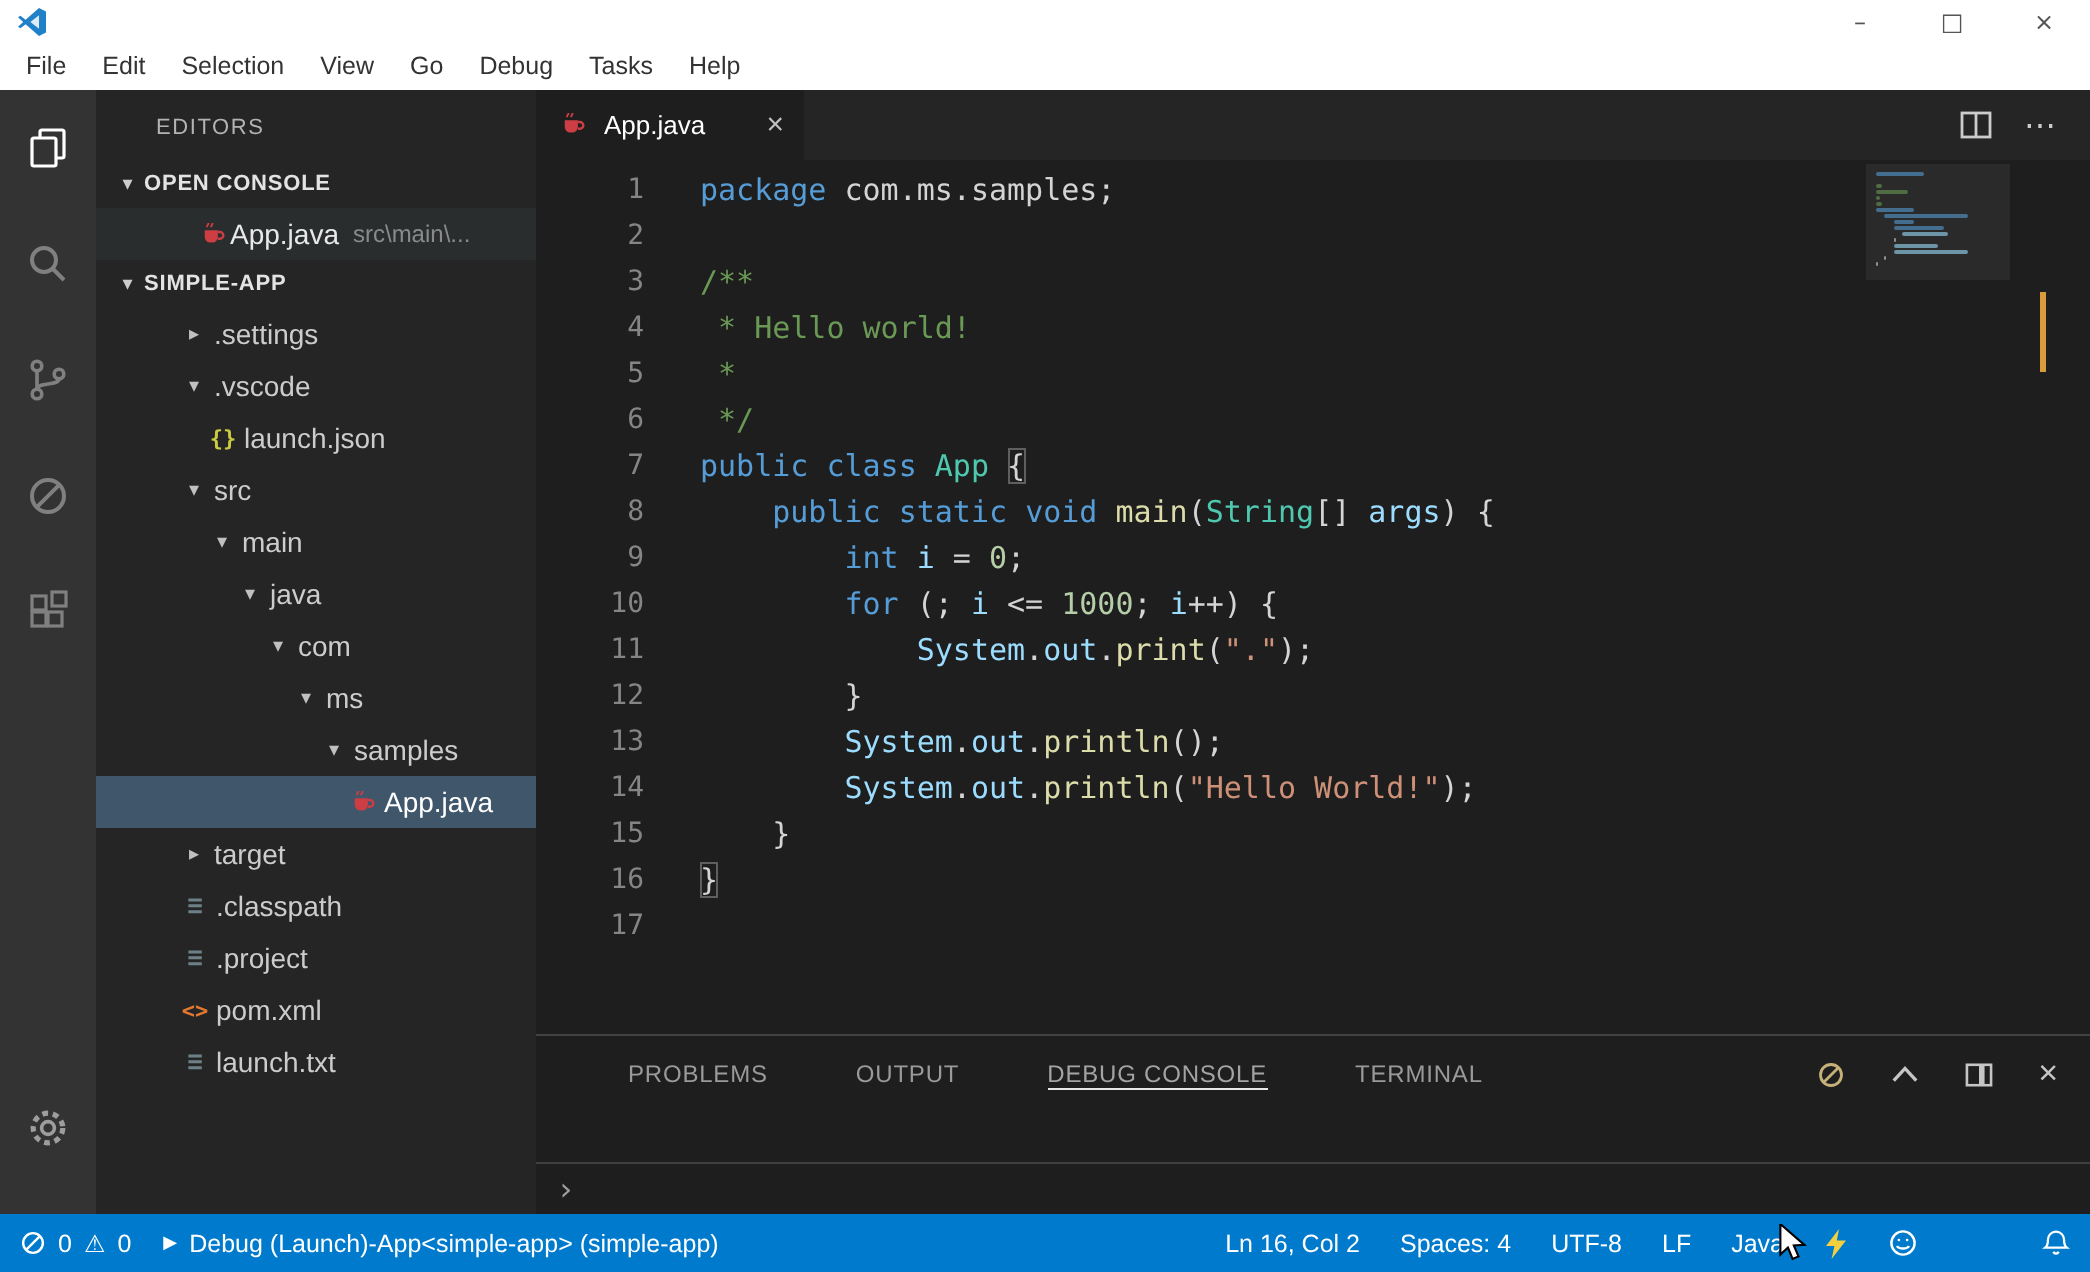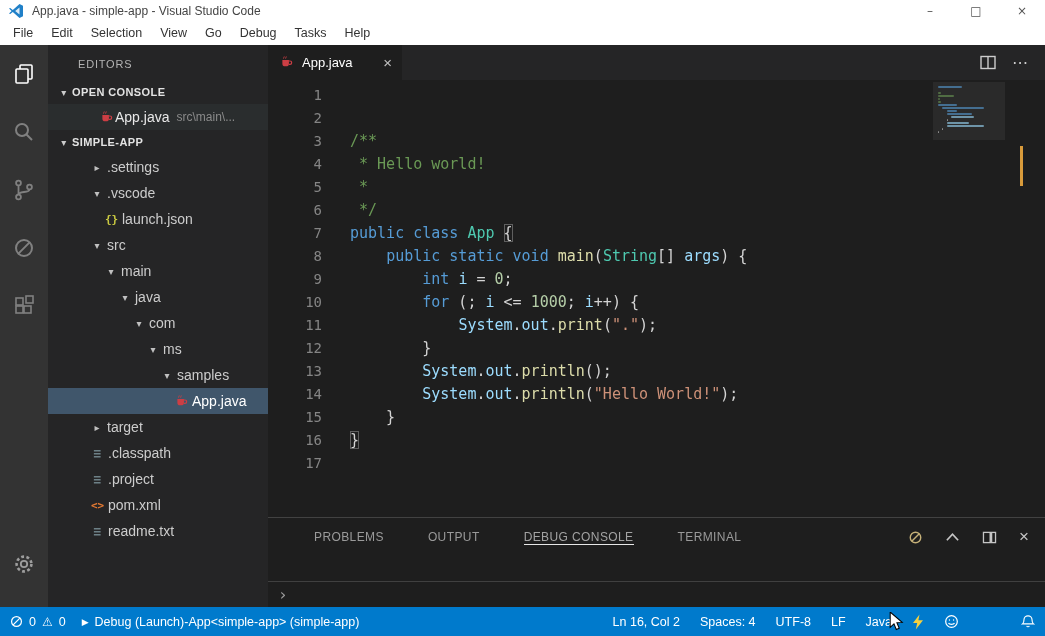--- a/index.html
+++ b/index.html
@@ -96,21 +96,20 @@
 </head>
 <body>
 
 <div class="window">
 
   <div class="titlebar">
     <svg class="vscode-logo" viewBox="0 0 16 16">
       <polygon points="11.5,1 4.8,6.9 2.2,4.9 1,5.6 3.6,8 1,10.4 2.2,11.1 4.8,9.1 11.5,15 15,13.3 15,2.7" fill="#2080c8"></polygon>
       <polygon points="11.5,4.6 11.5,11.4 7.2,8" fill="#ffffff" opacity="0.85"></polygon>
     </svg>
-    <span class="title-text">App.java - simple-app - Visual Studio Code</span>
     <div class="win-controls">
       <span class="win-btn">–</span>
       <span class="win-btn">□</span>
       <span class="win-btn">×</span>
     </div>
   </div>
 
   <div class="menubar">
       <span class="menu-item">File</span>
       <span class="menu-item">Edit</span>
@@ -260,21 +259,21 @@
           <div class="trow" style="padding-left: 41px;">
             <span class="ficon">
               <span class="gicon" style="color:#e37933">&lt;&gt;</span>
             </span>
             <span class="tlabel">pom.xml</span>
           </div>
           <div class="trow" style="padding-left: 41px;">
             <span class="ficon">
               <span class="gicon" style="color:#6d8086;font-size:13px">≡</span>
             </span>
-            <span class="tlabel">readme.txt</span>
+            <span class="tlabel">launch.txt</span>
           </div>
         </div>
     </div>
 
     <div class="editor-group">
 
       <div class="tabbar">
         <div class="tab">
           <span class="ficon">
               <svg width="15" height="15" viewBox="0 0 16 16">
@@ -294,20 +293,21 @@
             </svg>
           </span>
           <span class="more-icon">⋯</span>
         </div>
       </div>
 
       <div class="editor">
         <div>
             <div class="code-row">
               <span class="gutter">1</span>
+              <span class="code-text"><span class="tk tk-kw" style="color: rgb(86, 156, 214);">package</span><span class="tk tk-pl" style="color: rgb(212, 212, 212);"> com.ms.samples;</span></span>
             </div>
             <div class="code-row">
               <span class="gutter">2</span>
               <span class="code-text"></span>
             </div>
             <div class="code-row">
               <span class="gutter">3</span>
               <span class="code-text"><span class="tk tk-cmt" style="color: rgb(106, 153, 85);">/**</span></span>
             </div>
             <div class="code-row">

